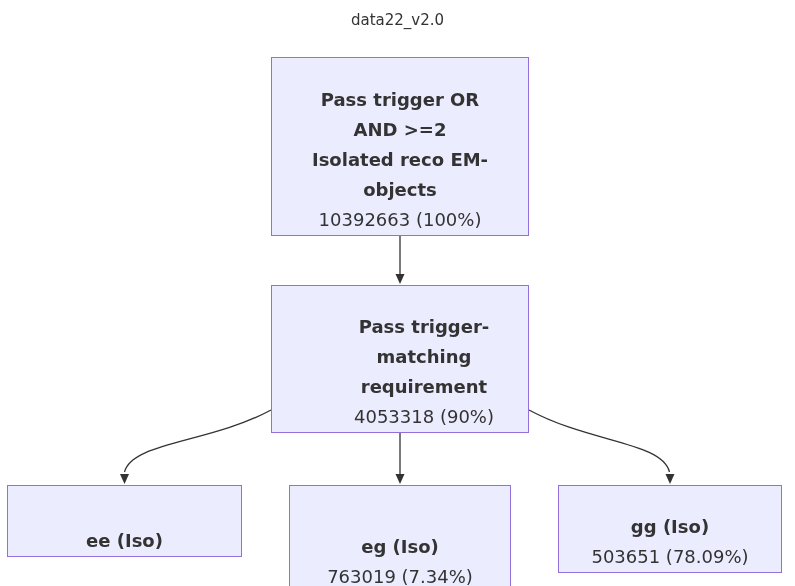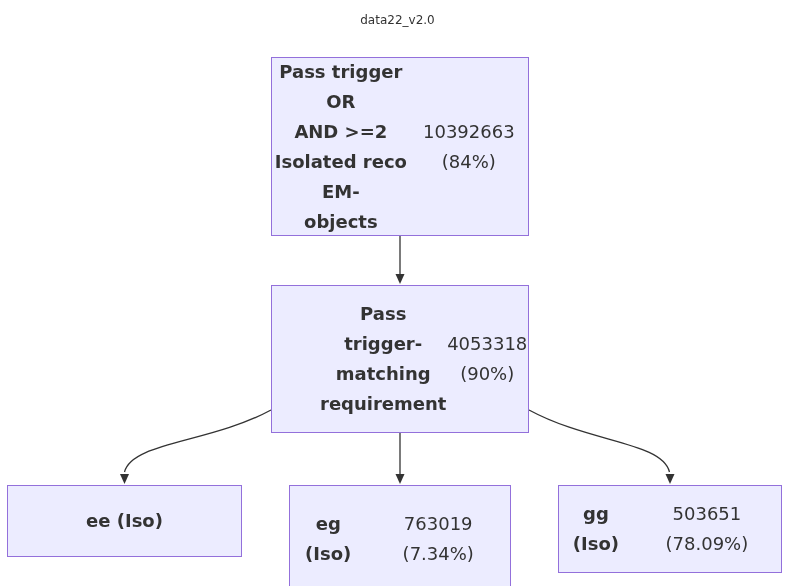--- a/index.html
+++ b/index.html
@@ -20,21 +20,21 @@
     width:795px;
     height:586px;
     background:var(--background);
     overflow:hidden;
   }
   .diagram-title{
     position:absolute;
     left:0; top:8px;
     width:795px;
     text-align:center;
-    font-size:12px;
+    font-size:15px;
     line-height:24px;
     color:var(--text);
   }
   .edges{
     position:absolute;
     left:0; top:0;
     width:795px;
     height:586px;
   }
   .edges path{
@@ -44,23 +44,23 @@
   }
   .edges polygon{
     fill:var(--edge);
     stroke:none;
   }
   .node{
     position:absolute;
     background:var(--node-fill);
     border:1px solid var(--node-border);
     display:flex;
-    flex-direction:row;
+    flex-direction:column;
     align-items:center;
-    justify-content:center;
+    justify-content:flex-end;
     text-align:center;
     font-size:18px;
     line-height:30px;
   }
   .node .label{
     font-weight:700;
     white-space:pre-line;
   }
   .node .count{
     font-weight:400;
@@ -91,21 +91,21 @@
 
     <path d="M529,410 C590,443 662,442 669.5,472"></path>
     <polygon points="665.5,474 674.5,474 670,484"></polygon>
   </svg>
 
   <div class="node node-root">
     <div class="label">Pass trigger OR
 AND &gt;=2
 Isolated reco EM-
 objects</div>
-    <div class="count">10392663 (84%)</div>
+    <div class="count">10392663 (100%)</div>
   </div>
 
   <div class="node node-trigger-match">
     <div class="label">Pass trigger-
 matching
 requirement</div>
     <div class="count">4053318 (90%)</div>
   </div>
 
   <div class="node node-ee">

